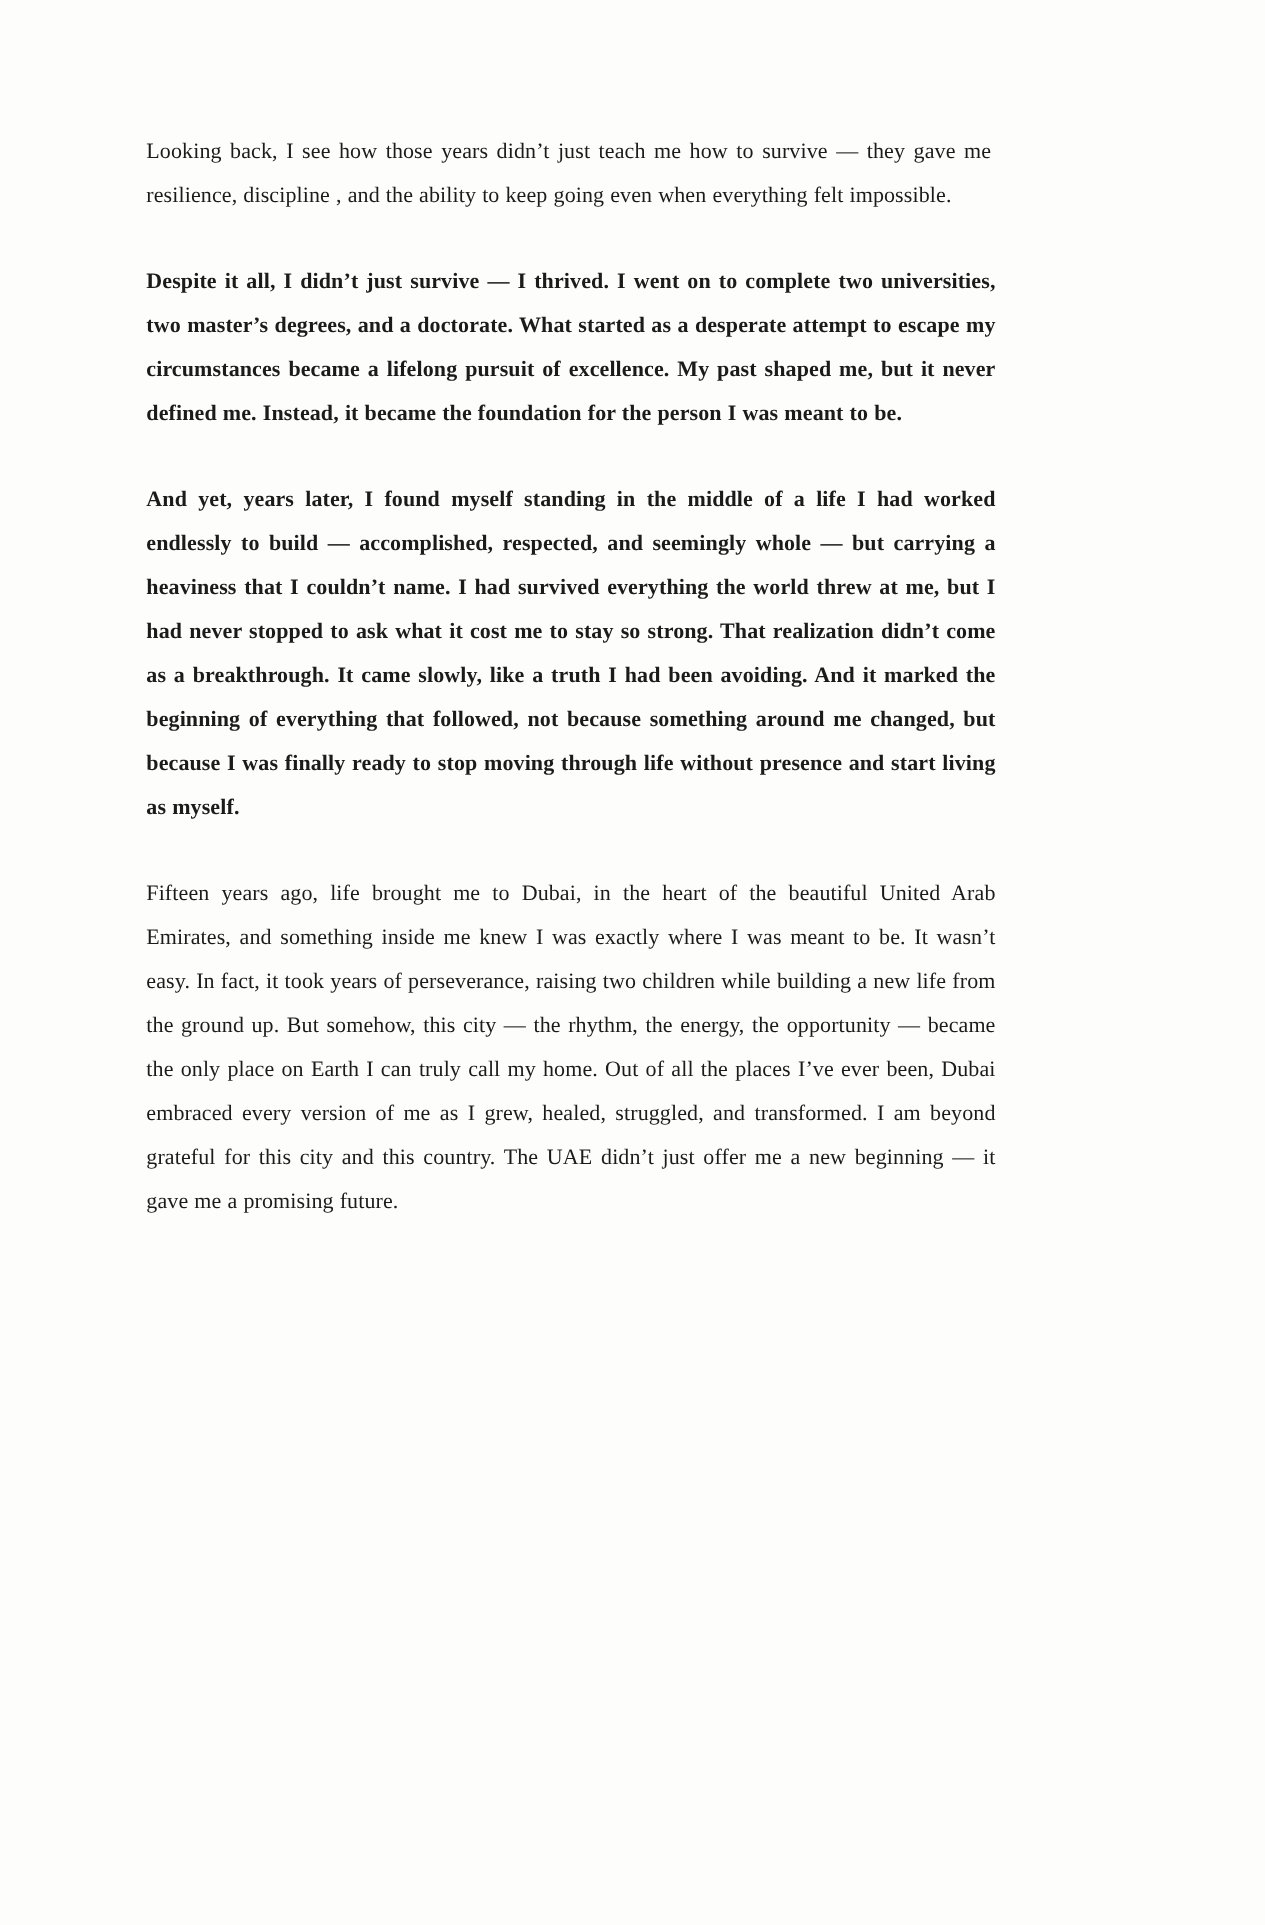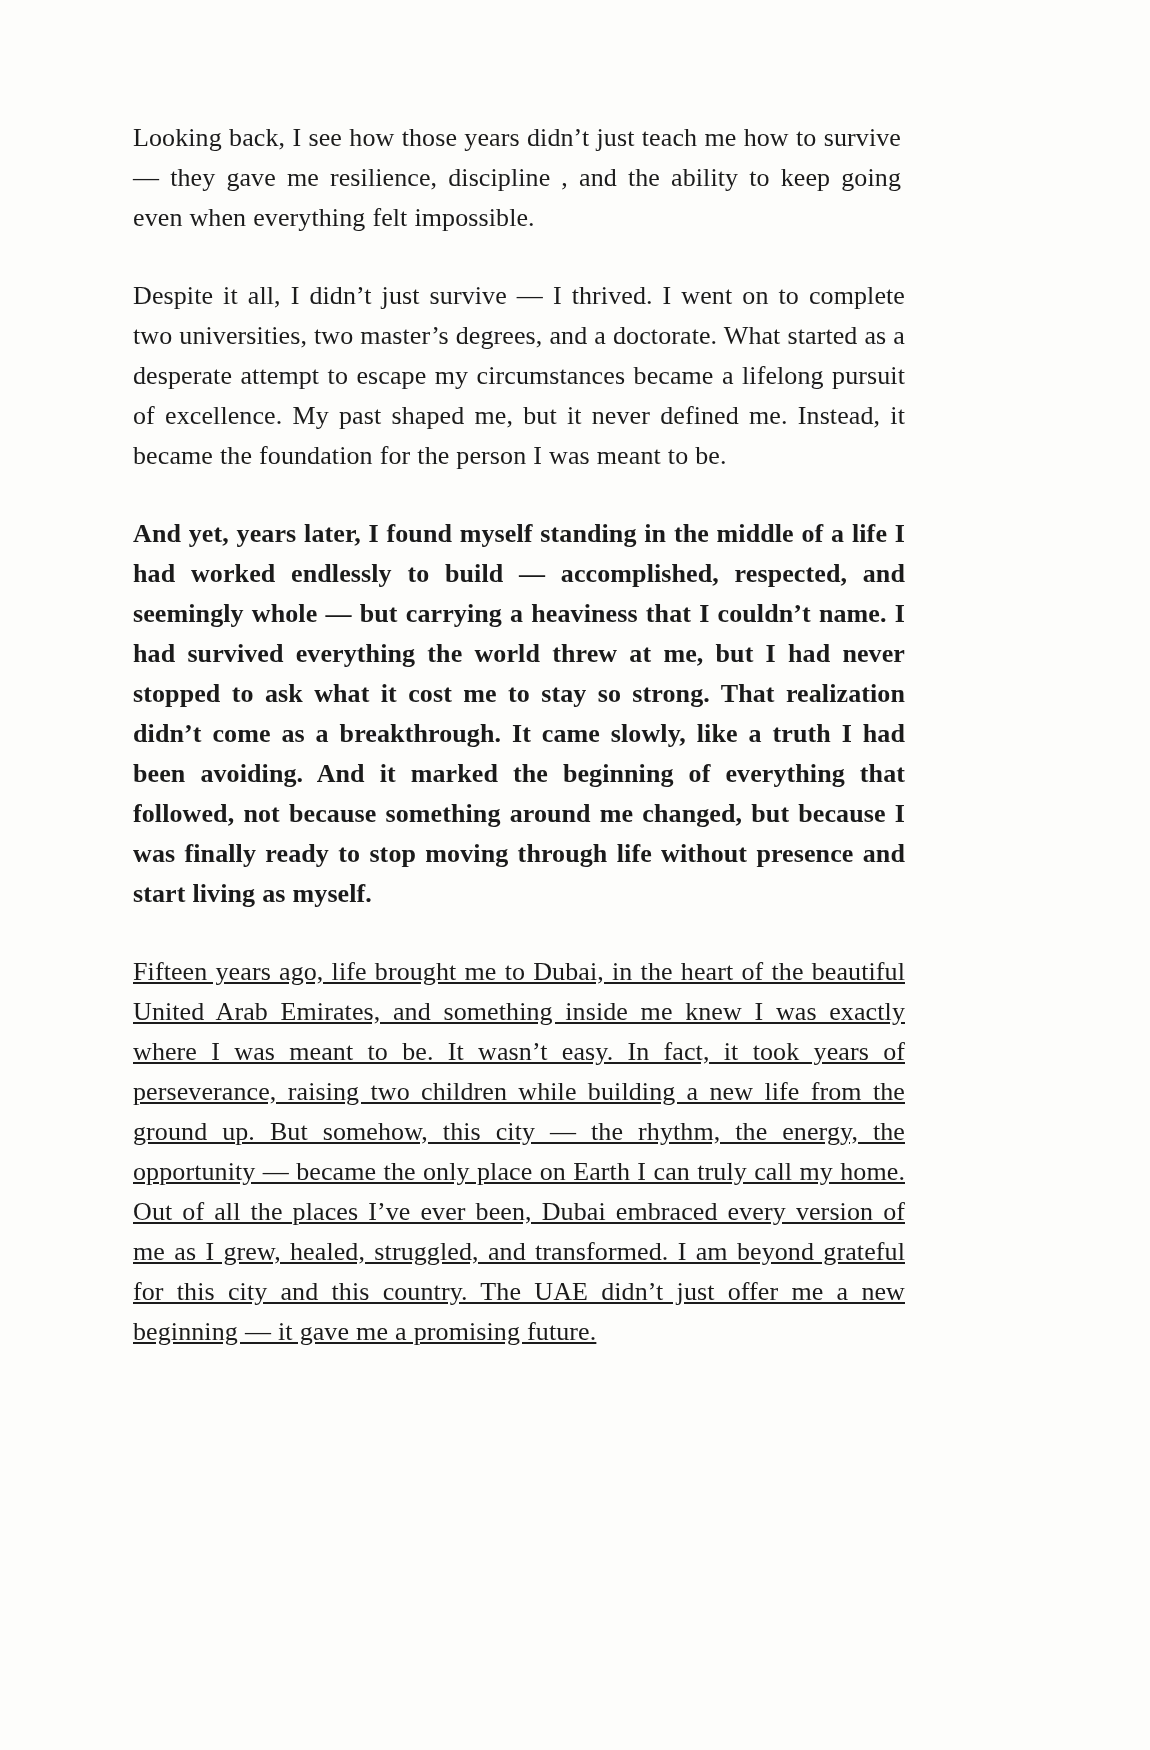--- a/index.html
+++ b/index.html
@@ -21,38 +21,37 @@
     background: #fdfdfb;
     box-sizing: border-box;
   }
   .text-column {
     position: absolute;
     left: 133px;
     top: 118px;
     width: 772px;
   }
   .para {
-    font-size: 26px;
+    font-size: 20px;
     line-height: 40px;
     text-align: justify;
     text-justify: inter-word;
     margin: 0 0 38px 0;
     letter-spacing: 0.1px;
     word-spacing: 0.4px;
     color: #1b1b1b;
     hyphens: none;
     -webkit-hyphens: none;
   }
   .para:last-child {
     margin-bottom: 4px;
-    text-decoration: underline;
   }
   
   .para.p1 { width: 768px; }
-  .para.p2 { width: 772px; }
+  .para.p2 { width: 772px; font-weight: bold; }
   .para.p3 { width: 772px; font-weight: bold; }
   .para.p4 { width: 772px; }
 </style>
 </head>
 <body>
 
 <div class="page">
   <div class="text-column">
 
     <p class="para p1">Looking back, I see how those years didn’t just teach me how to survive — they gave me resilience, discipline , and the ability to keep going even when everything felt impossible.</p>

